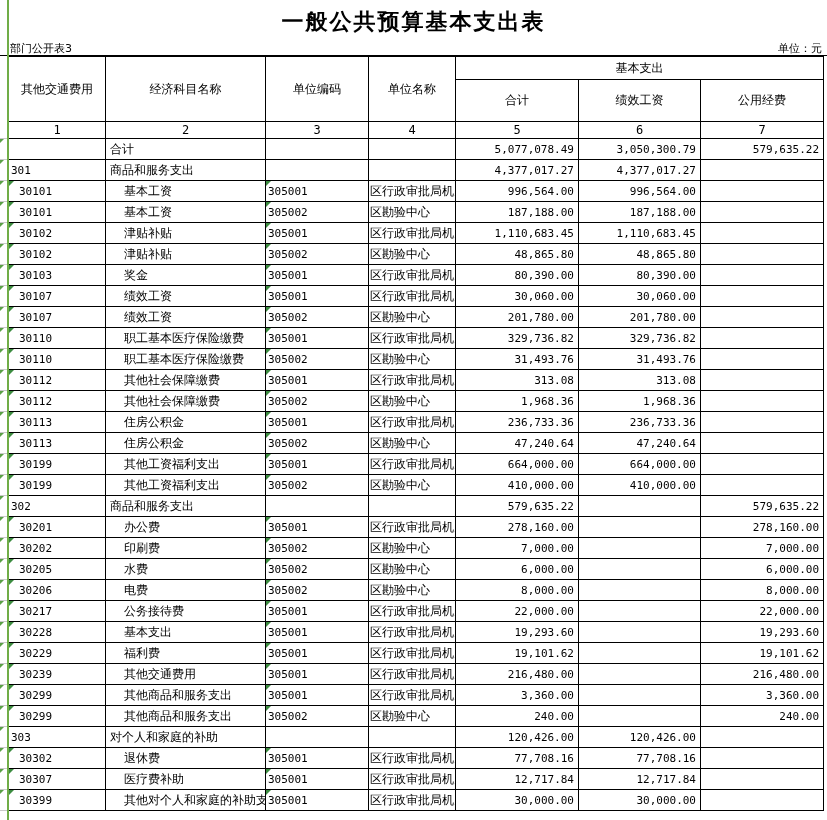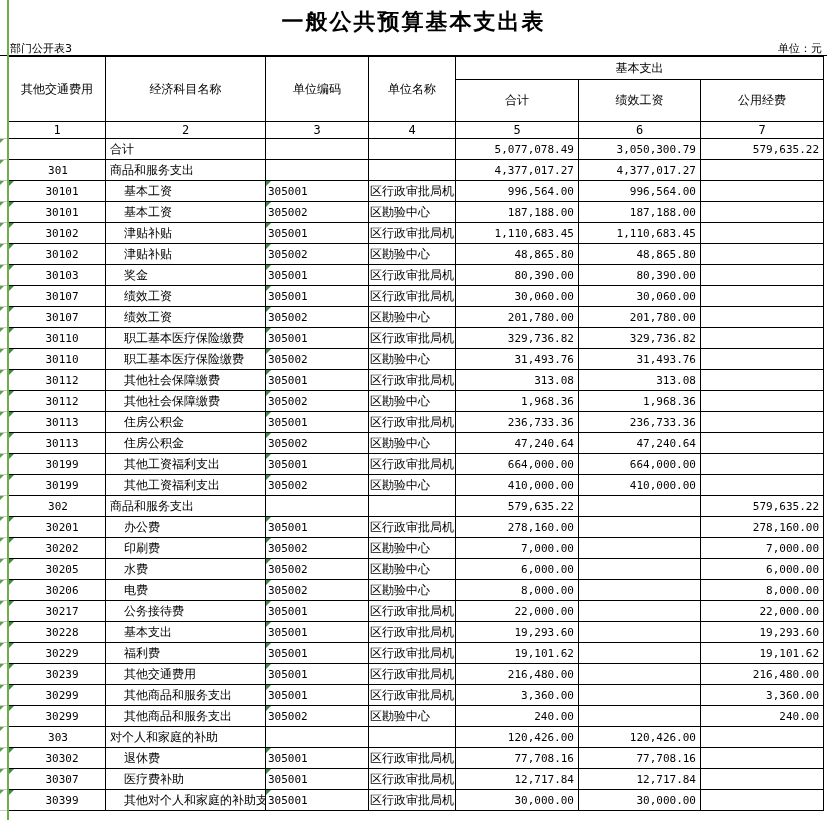--- a/index.html
+++ b/index.html
@@ -37,21 +37,21 @@
     position: relative; background: #fff;
   }
   table.sheet th { font-weight: normal; font-size: 12px; vertical-align: middle; }
   tr.h-group { height: 23px; }
   tr.h-cols  { height: 42px; }
   tr.h-nums  { height: 17px; }
   tr.data-row { height: 21px; }
   td { font-size: 12px; vertical-align: middle; }
   .num { font-family: "DejaVu Sans Mono", monospace; font-size: 11px; }
   .val { text-align: right; padding-right: 4px; }
-  .code { text-align: center; padding-left: 10px; }
+  .code { text-align: left; padding-left: 10px; }
   .code.section { padding-left: 2px; }
   .name { text-align: left; padding-left: 18px; }
   .name.section { padding-left: 4px; }
   .unitcode { text-align: left; padding-left: 2px; }
   .unitname { text-align: left; padding-left: 1px; font-size: 12px; }
   .tri { position: absolute; top: 0; left: 0; width: 0; height: 0;
     border-top: 5px solid #3c8c40; border-right: 5px solid transparent; }
   .tail-border { position: absolute; left: 8px; top: 810px; height: 10px; width: 1px; background: #000; }
 </style>
 </head>

